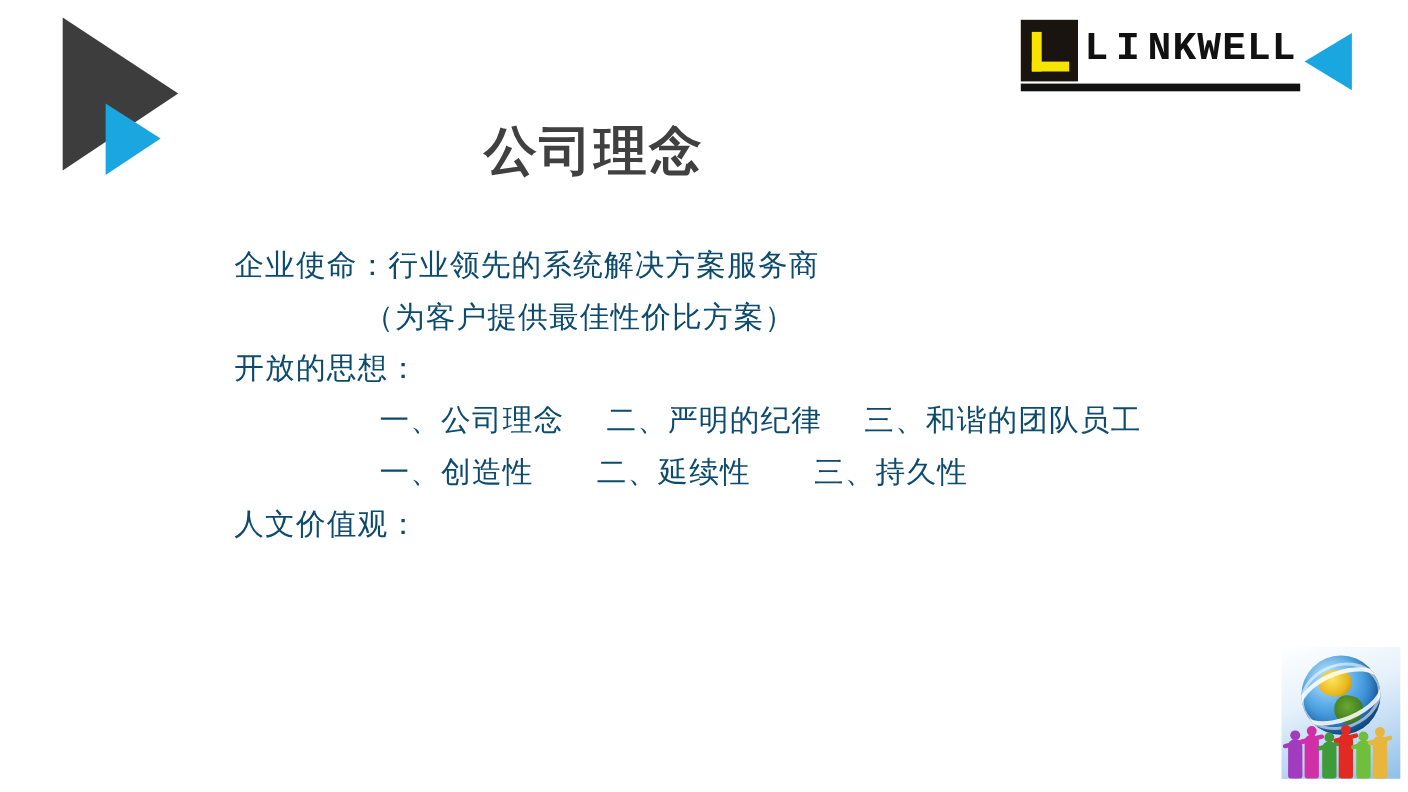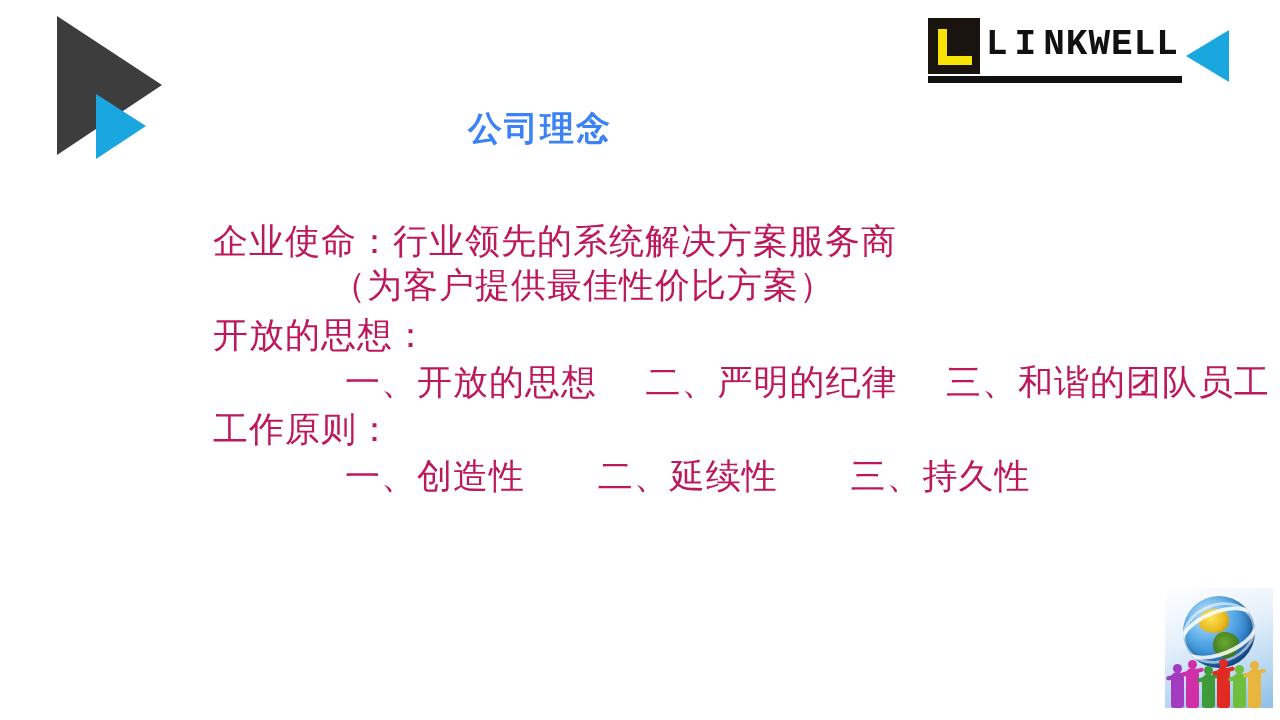--- a/index.html
+++ b/index.html
@@ -125,43 +125,43 @@
 
   
   .title {
     position: absolute;
     left: 0;
     top: 106px;
     width: 1080px;
     text-align: center;
     font-family: "DejaVu Sans", "Liberation Sans", sans-serif;
     font-weight: bold;
-    font-size: 34px;
-    color: #3b82f6;
+    font-size: 48px;
+    color: #404040;
     letter-spacing: 2px;
     white-space: nowrap;
   }
 
   
   .body-block {
     position: absolute;
     left: 213px;
     top: 218px;
     width: 1000px;
   }
   .line {
     font-family: "DejaVu Serif", "Liberation Serif", serif;
-    font-size: 35px;
-    color: #be185d;
+    font-size: 27px;
+    color: #0c4a6e;
     line-height: 47px;
     white-space: pre;
     letter-spacing: 1px;
   }
   .line.indent-1 { padding-left: 132px; }
-  .line.indent-2 { padding-left: 118px; font-family: Liberation Mono, monospace; }
+  .line.indent-2 { padding-left: 118px; }
 
   
   .corner-pic {
     position: absolute;
     left: 1165px;
     top: 588px;
     width: 108px;
     height: 120px;
     overflow: hidden;
     background: linear-gradient(160deg, #ffffff 0%, #e6f1fb 38%, #bcd9f2 70%, #8dc0e8 100%);
@@ -272,23 +272,23 @@
     <div class="logo-bar"></div>
     <div class="logo-bluetri"></div>
   </div>
 
   <div class="title">公司理念</div>
 
   <div class="body-block">
     <div class="line">企业使命：行业领先的系统解决方案服务商</div>
     <div class="line indent-2">（为客户提供最佳性价比方案）</div>
     <div class="line">开放的思想：</div>
-    <div class="line indent-1">一、开放的思想    二、严明的纪律    三、和谐的团队员工</div>
-    <div class="line">工作原则：</div>
+    <div class="line indent-1">一、公司理念    二、严明的纪律    三、和谐的团队员工</div>
     <div class="line indent-1">一、创造性      二、延续性      三、持久性</div>
+    <div class="line">人文价值观：</div>
   </div>
 
   <div class="corner-pic">
     <div class="globe">
       <div class="globe-land-a"></div>
       <div class="globe-land-b"></div>
       <div class="globe-ring"></div>
       <div class="globe-ring2"></div>
     </div>
     <div class="people">

